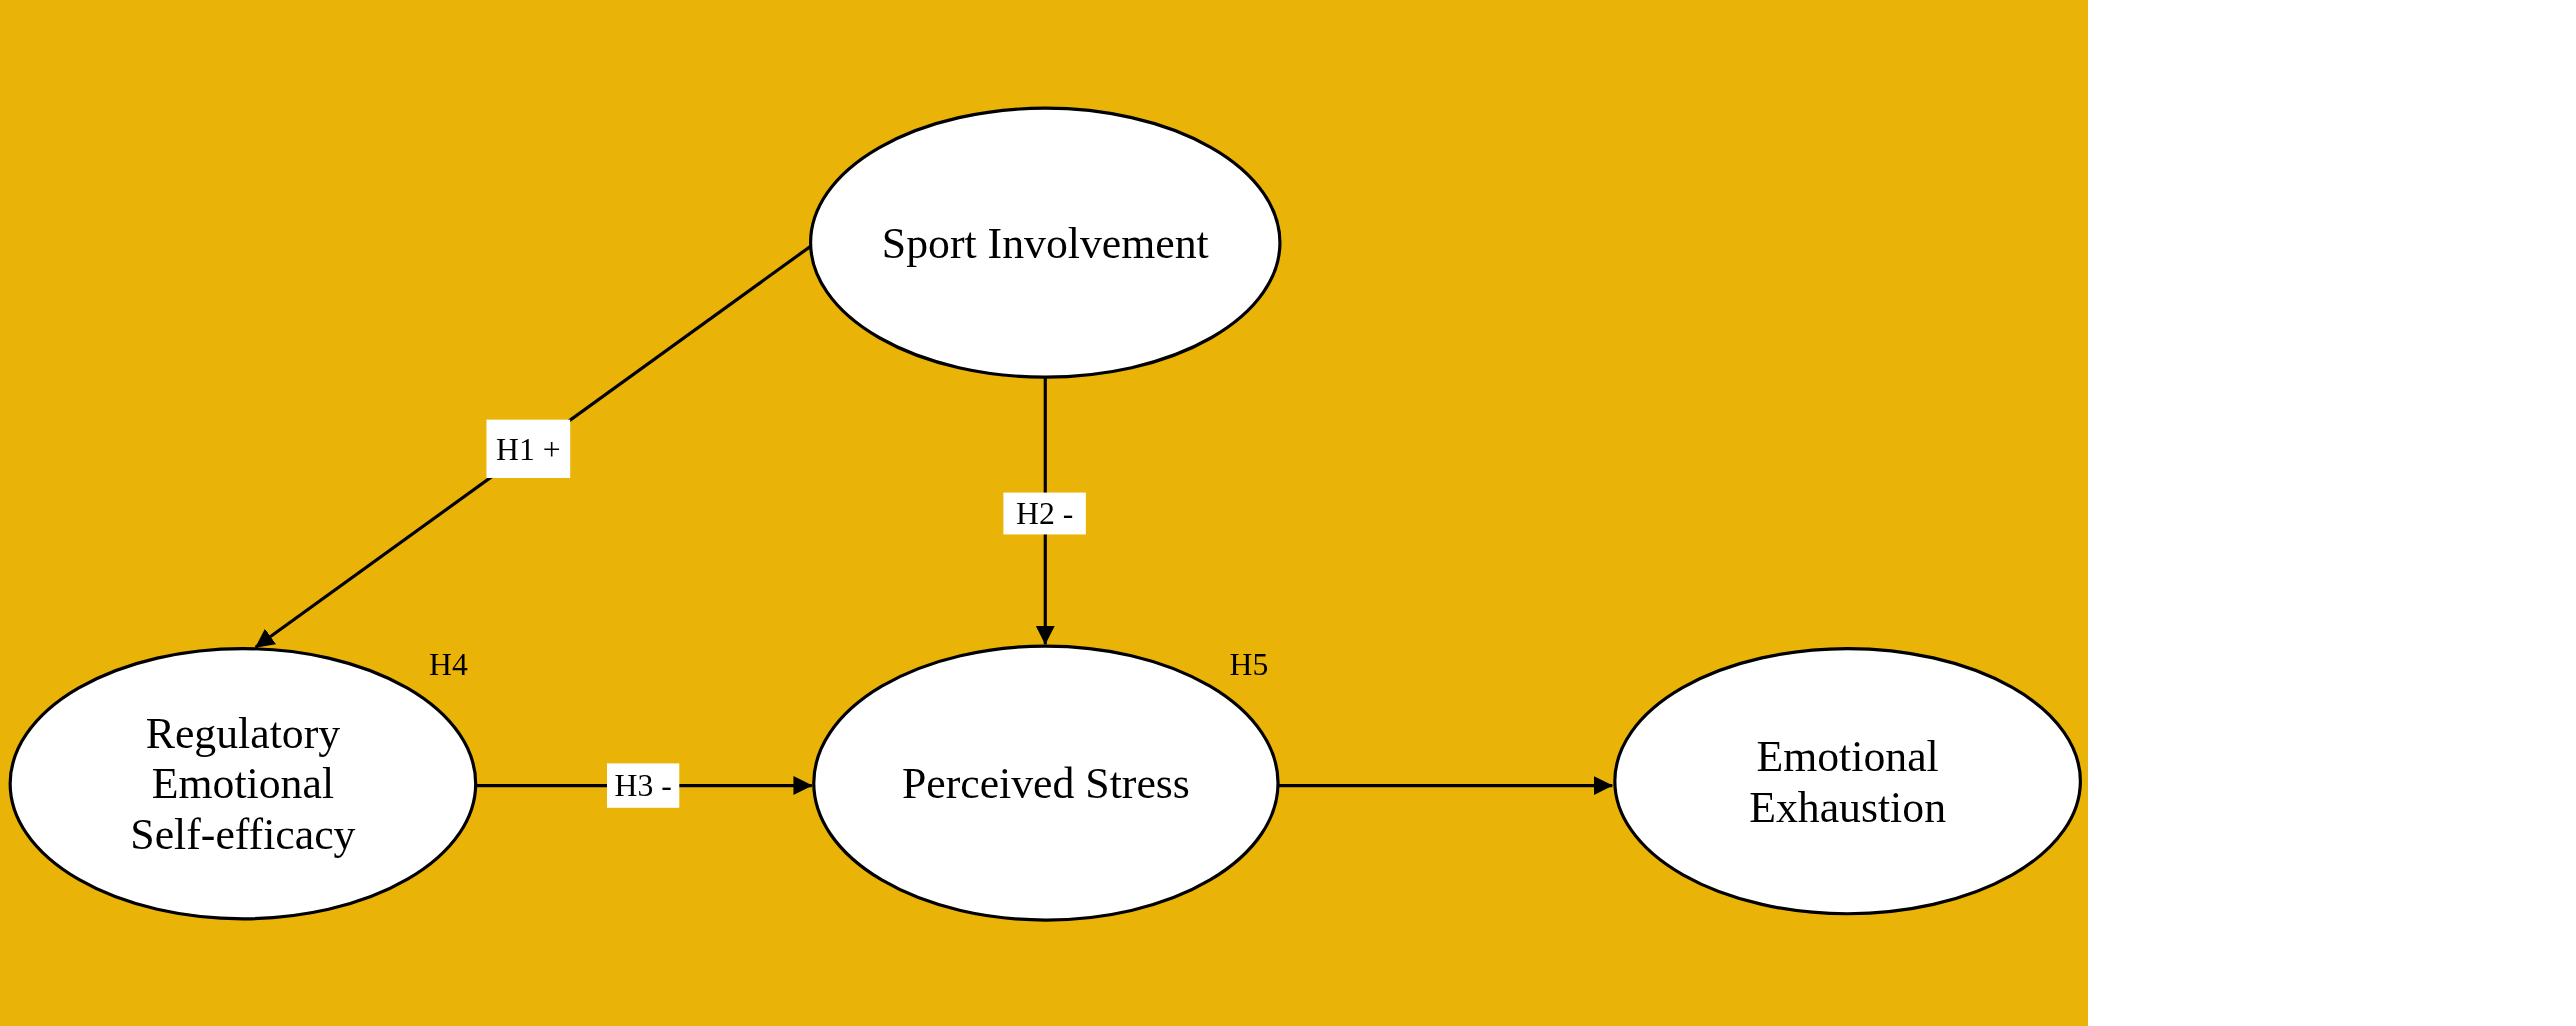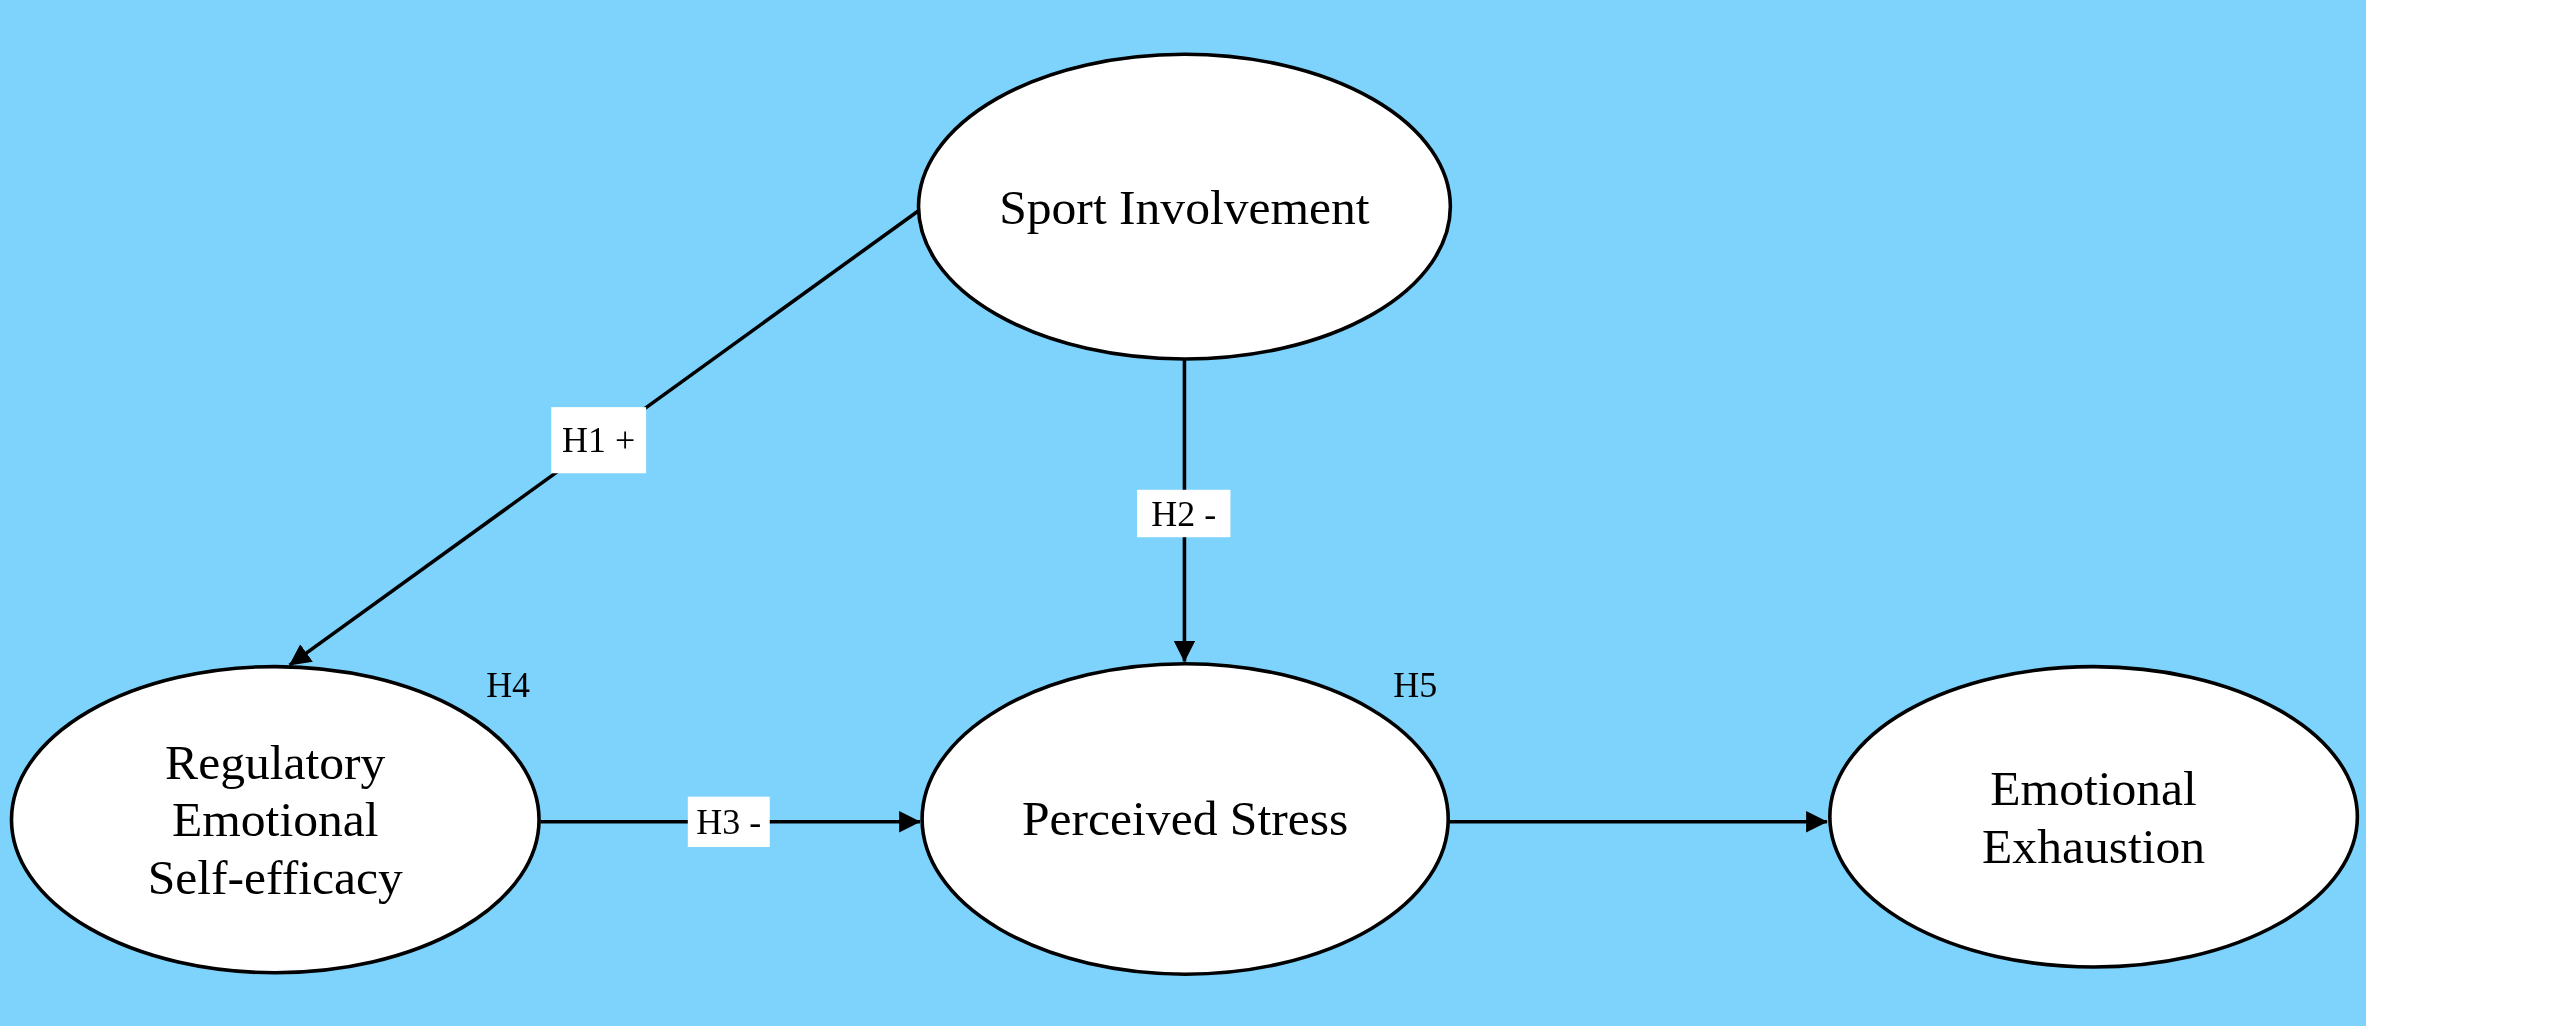--- a/index.html
+++ b/index.html
@@ -2,23 +2,23 @@
 <html style="font-size:12.5px"><head>
 <meta charset="utf-8">
 <style>
   html, body {
     margin: 0;
     padding: 0;
     background: #ffffff;
   }
   .stage {
     position: relative;
-    width: 2366px;
+    width: 2088px;
     height: 1027px;
-    background: #7dd3fc;
+    background: #eab308;
     overflow: hidden;
   }
   svg.diagram {
     display: block;
     width: 100%;
     height: 100%;
   }
   .node-ellipse {
     fill: #ffffff;
     stroke: #000000;

